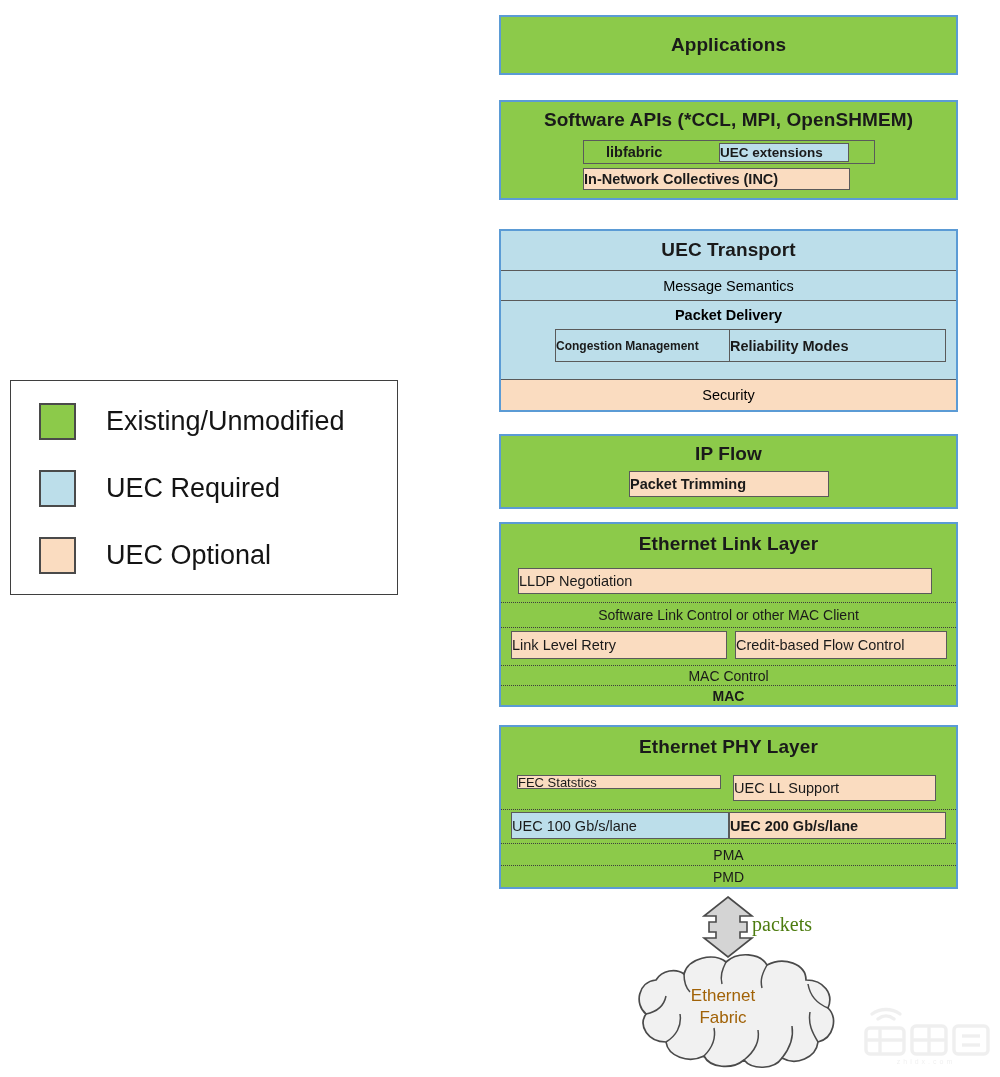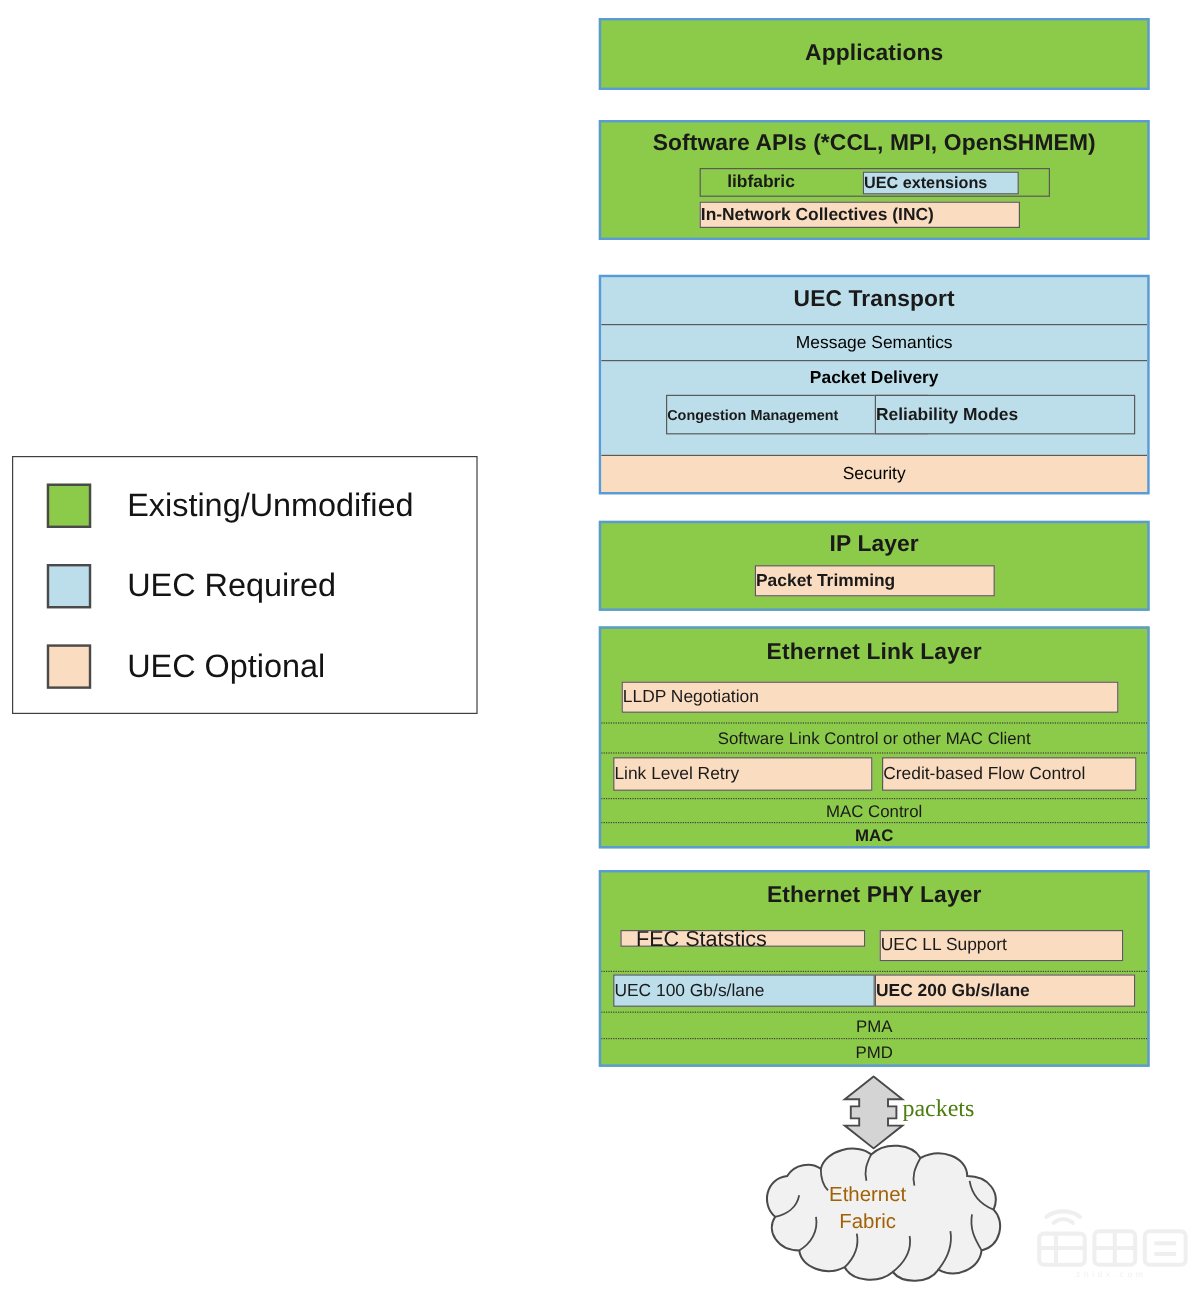--- a/index.html
+++ b/index.html
@@ -142,21 +142,21 @@
     <div class="box blue" style="left:228px; top:98px; width:217px; height:33px; font-size:14.5px;">
       <span>Reliability Modes</span>
     </div>
 
     <div class="band peach" style="top:148px; height:31px; font-size:14.5px;">
       <span>Security</span>
     </div>
   </div>
 
   <div class="stack" style="left:499px; top:434px; width:459px; height:75px;">
-    <div class="title" style="font-size:19px; margin-top:7px;">IP Layer</div>
+    <div class="title" style="font-size:19px; margin-top:7px;">IP Flow</div>
     <div class="box" style="left:128px; top:35px; width:200px; height:26px; font-size:14.5px;">
       <span>Packet Trimming</span>
     </div>
   </div>
 
   <div class="stack" style="left:499px; top:522px; width:459px; height:185px;">
     <div class="title" style="font-size:19px; margin-top:9px;">Ethernet Link Layer</div>
 
     <div class="box" style="left:17px; top:44px; width:414px; height:26px; font-size:14.5px; font-weight:normal;">
       <span>LLDP Negotiation</span>
@@ -179,21 +179,21 @@
     </div>
 
     <div class="dband" style="top:161px; height:20px; font-size:14px; font-weight:bold;">
       <span>MAC</span>
     </div>
   </div>
 
   <div class="stack" style="left:499px; top:725px; width:459px; height:164px;">
     <div class="title" style="font-size:19px; margin-top:9px;">Ethernet PHY Layer</div>
 
-    <div class="box" style="left:16px; top:48px; width:204px; height:14px; font-size:18px; font-weight:normal;padding-left:12px;">
+    <div class="box" style="left:16px; top:48px; width:204px; height:14px; font-size:13px; font-weight:normal;">
       <span>FEC Statstics</span>
     </div>
     <div class="box" style="left:232px; top:48px; width:203px; height:26px; font-size:14.5px; font-weight:normal;">
       <span>UEC LL Support</span>
     </div>
 
     <div class="dband" style="top:82px; height:34px;"></div>
     <div class="box blue" style="left:10px; top:85px; width:218px; height:27px; font-size:14.5px; font-weight:normal;">
       <span>UEC 100 Gb/s/lane</span>
     </div>

